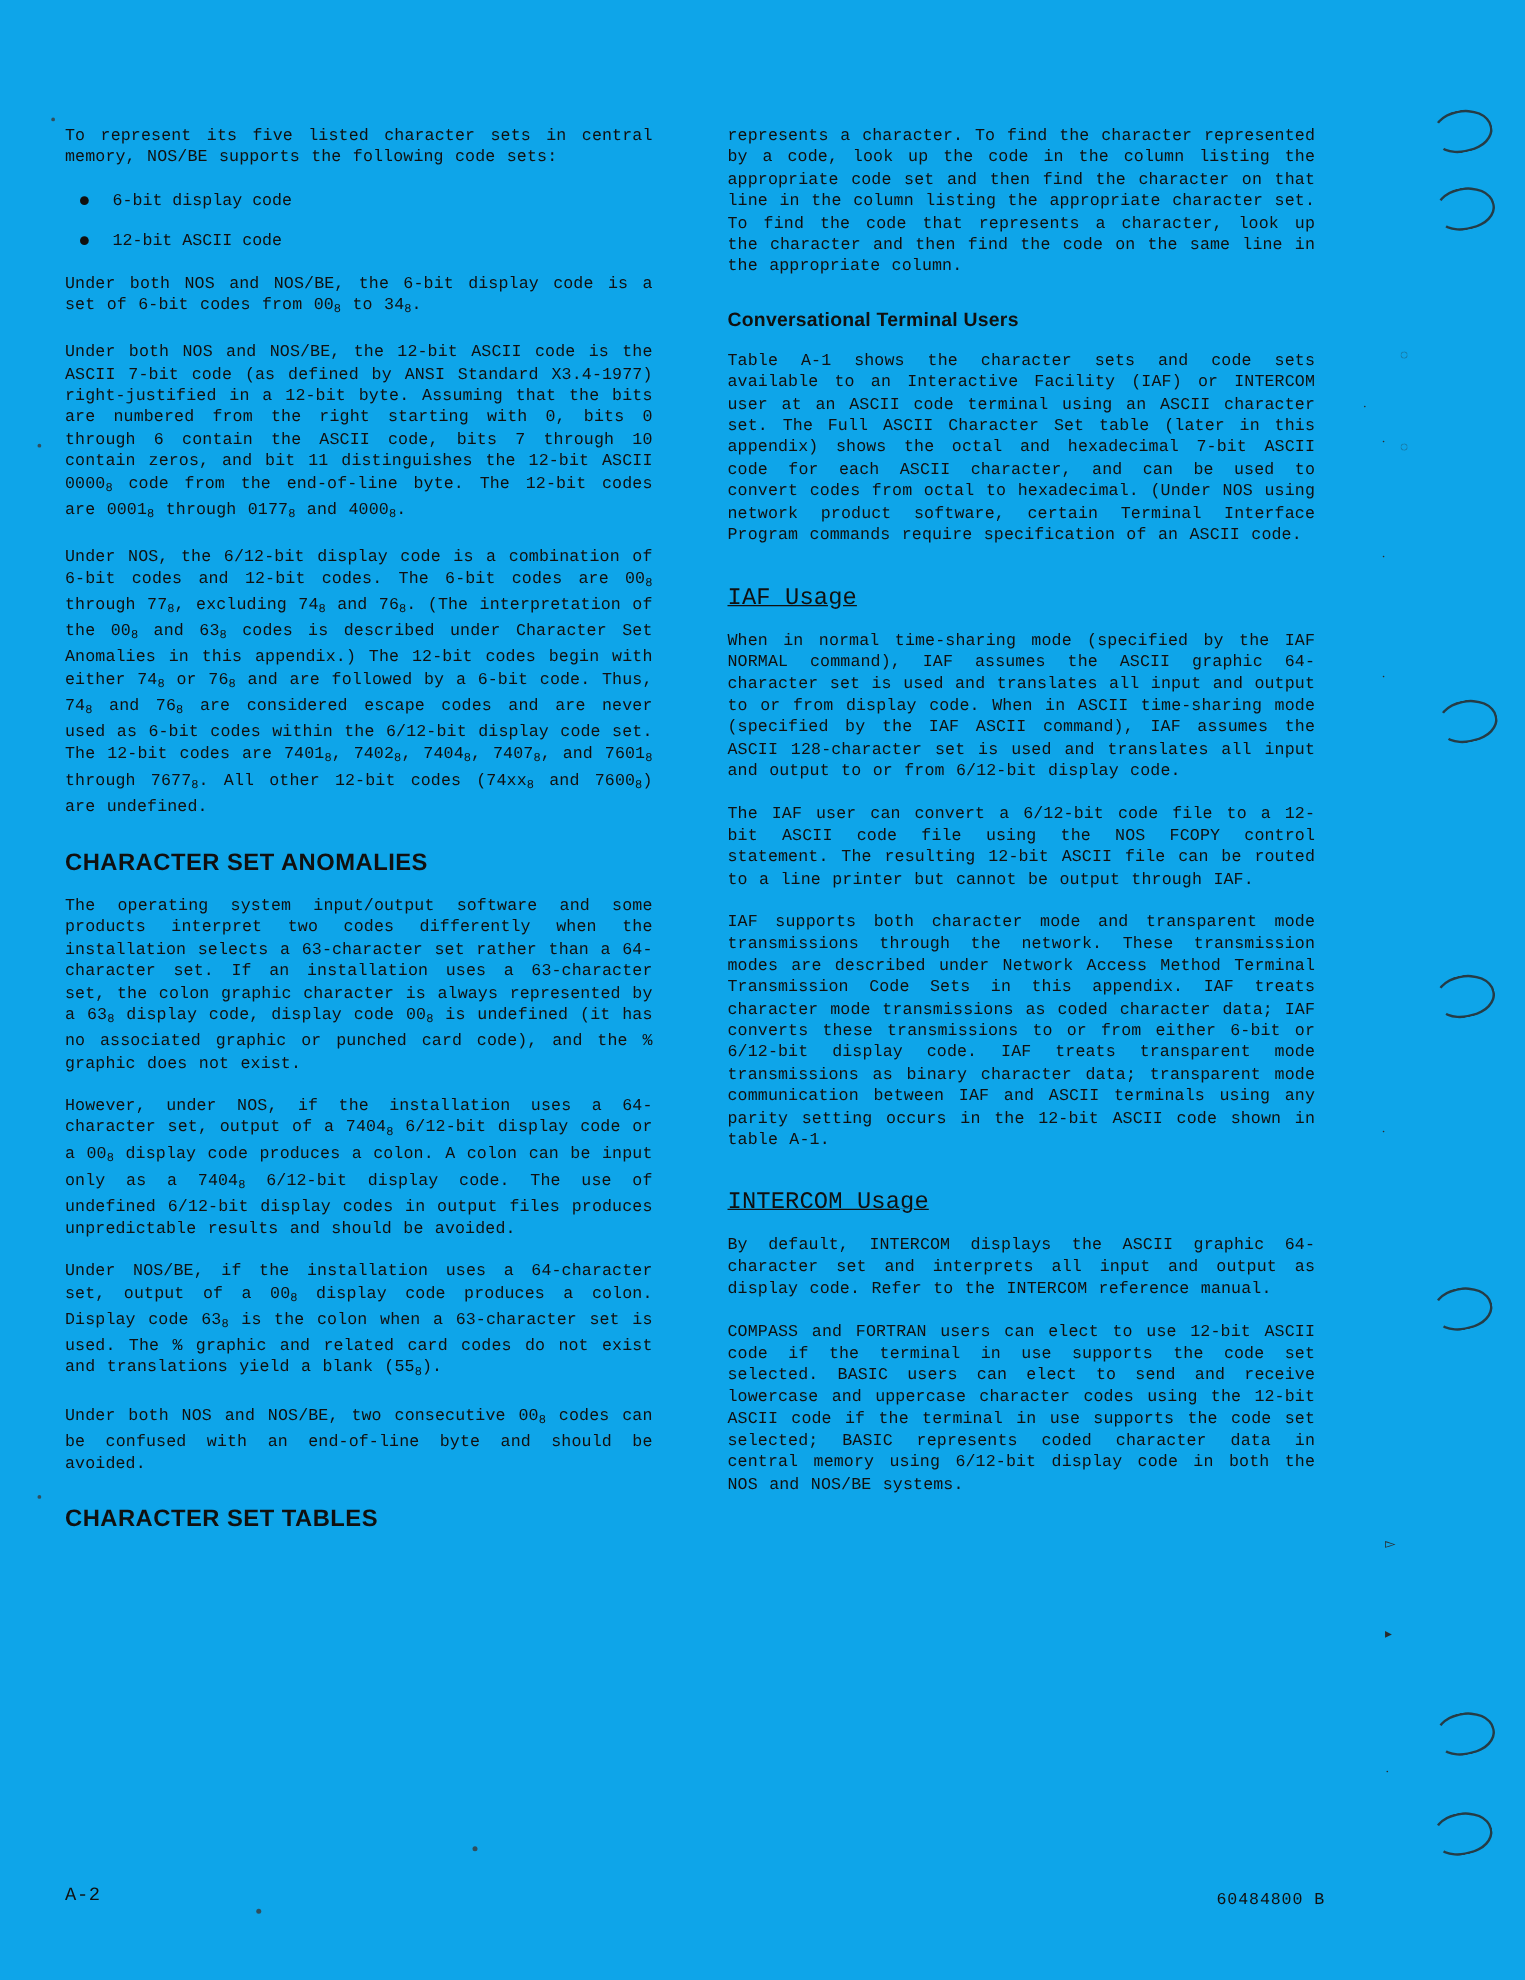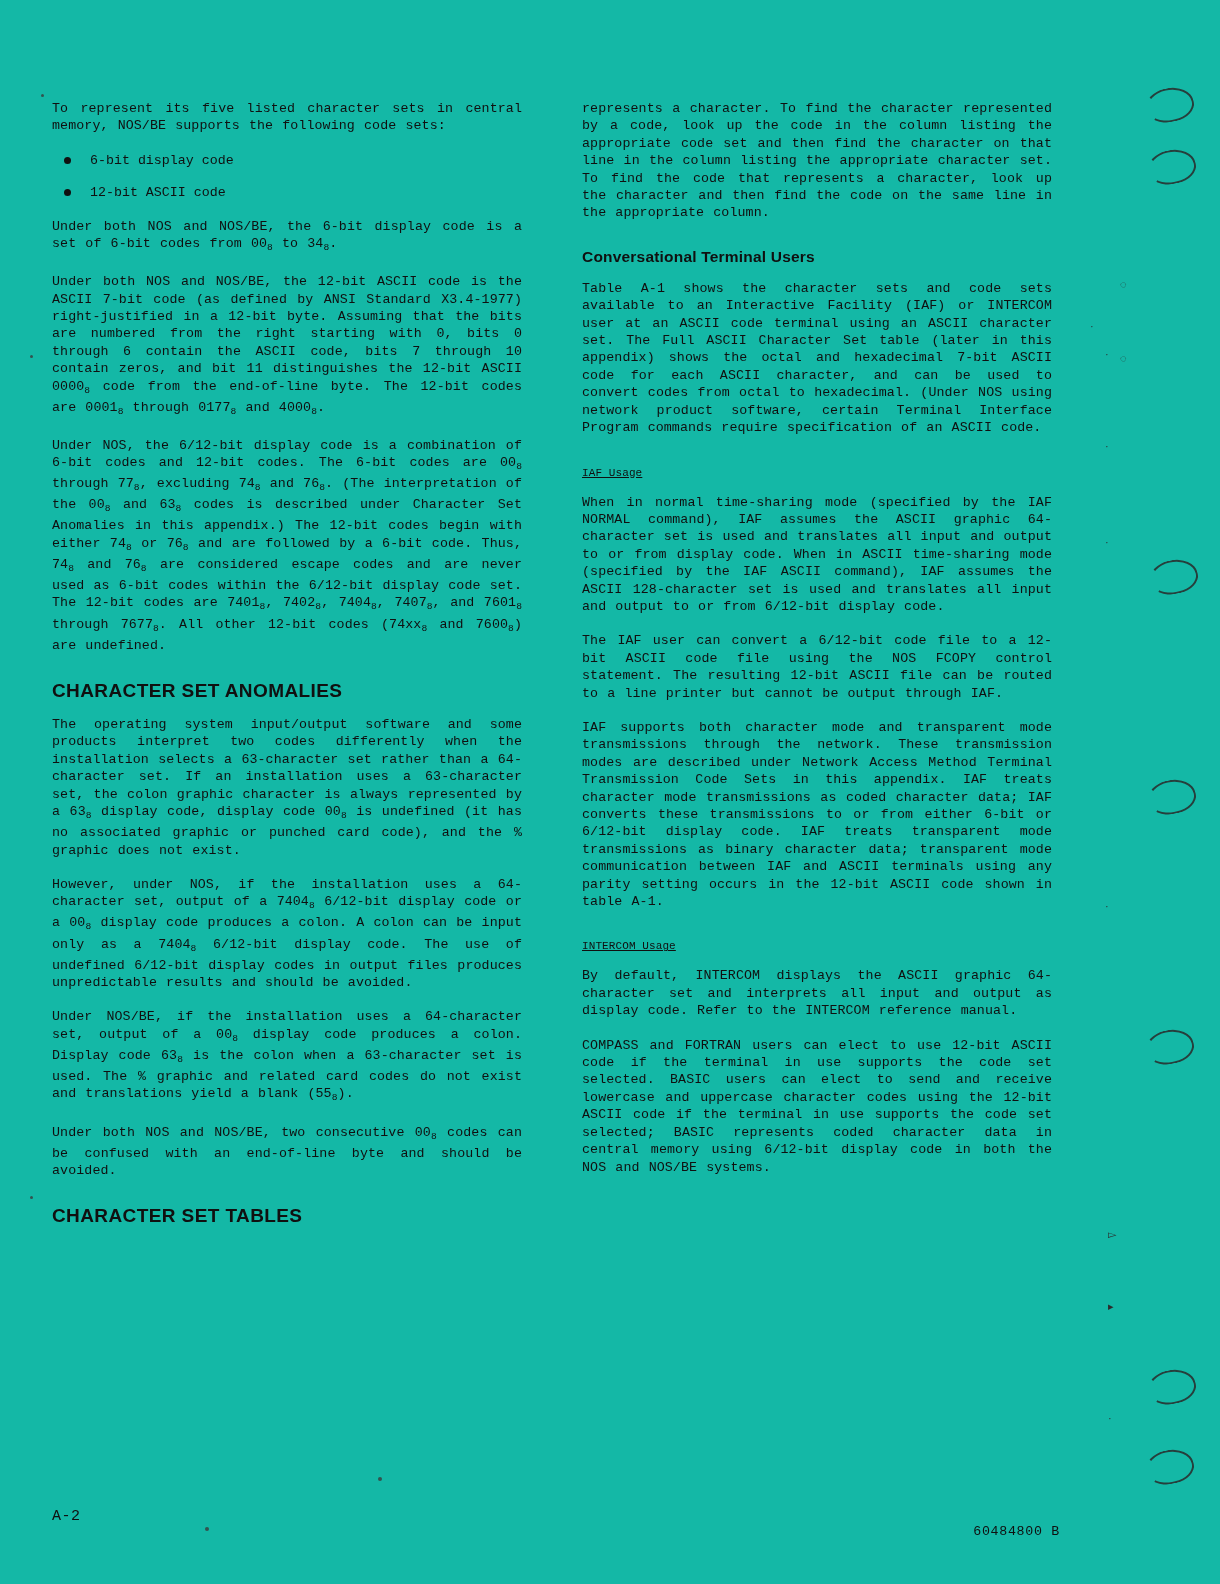--- a/index.html
+++ b/index.html
@@ -13,21 +13,21 @@
     position: relative;
     font-family: "Liberation Mono", monospace;
     color: #101010;
     overflow: hidden;
   }
   .page {
     position: absolute;
     left: 0; top: 0;
     width: 1220px;
     height: 1584px;
-    background: #14b8a6;
+    background: #0ea5e9;
   }
   .columns {
     position: absolute;
     left: 52px;
     top: 100px;
     width: 1000px;
     display: flex;
     gap: 60px;
   }
   .col {
@@ -70,21 +70,21 @@
     margin: 26px 0 14px 0;
   }
   h3.subsec {
     font-family: "Liberation Sans", sans-serif;
     font-size: 15.5px;
     font-weight: bold;
     letter-spacing: 0.2px;
     margin: 26px 0 14px 0;
   }
   h4.under {
-    font-size: 11px;
+    font-size: 19px;
     font-weight: normal;
     text-decoration: underline;
     margin: 30px 0 15px 0;
     letter-spacing: 0.1px;
   }
   sub {
     font-size: 9.6px;
     vertical-align: -0.28em;
   }
   .footer {
@@ -97,21 +97,21 @@
   .folio-left {
     position: absolute;
     left: 0;
     top: 0;
     font-size: 15px;
     letter-spacing: 0.5px;
   }
   .folio-right {
     position: absolute;
     right: 108px;
-    top: 16px;
+    top: 4px;
     font-size: 13.3px;
     letter-spacing: 0.7px;
   }
   
   .spiral {
     position: absolute;
     right: 14px;
     top: 0;
     width: 74px;
     height: 1584px;

